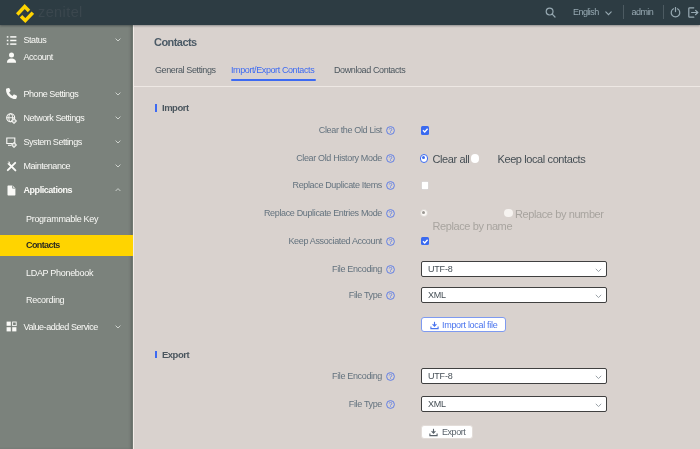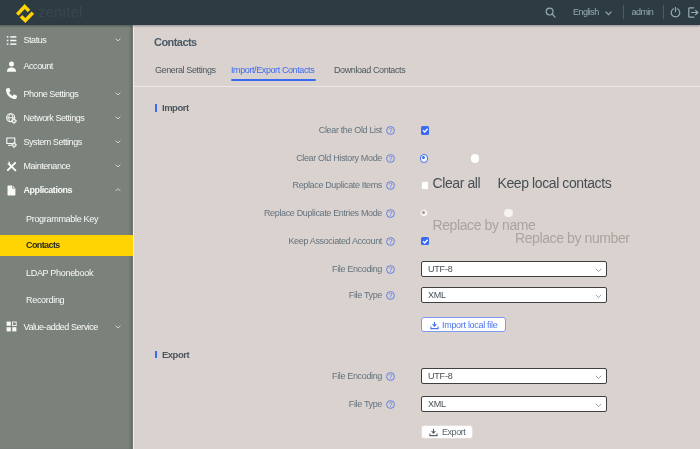--- a/index.html
+++ b/index.html
@@ -31,21 +31,21 @@
   .tab { position:absolute; top:63px; height:15px; line-height:15px; font-size:9px; letter-spacing:-0.4px; color:#4b565e; white-space:nowrap; }
   #tab2 { color:#3d6af2;text-align:center; }
   #tabline { position:absolute; left:231px; top:78.6px; width:85px; height:2.2px; border-radius:2px; background:#3d6af2; }
   #tabsep { position:absolute; left:133px; top:86px; width:567px; height:1.2px; background:#eee8e4; }
 
   .sechead { position:absolute; left:162px; font-size:9.5px; letter-spacing:-0.5px; font-weight:bold; color:#4b565e; }
   .secbar { position:absolute; left:154.5px; width:2px; height:7.5px; background:#3d6af2; }
 
   .lbl { position:absolute; width:240px; text-align:right; font-size:9px; letter-spacing:-0.35px; color:#63727e; white-space:nowrap; }
   .q { position:absolute; width:9px; height:9px; }
-  .opt { position:absolute; font-size:14px; letter-spacing:-0.4px; color:#464f55; white-space:nowrap;margin-top:22px; }
+  .opt { position:absolute; font-size:11px; letter-spacing:-0.4px; color:#464f55; white-space:nowrap; }
   .opt.dis { color:#a8a49f; }
 
   .cb { position:absolute; width:8.5px; height:8.5px; border-radius:1.5px; }
   .cb.on { background:#3a6af0; }
   .cb.off { background:#fff; box-shadow:inset 0 0 0 0.8px rgba(120,110,105,0.35); }
   .cb svg { position:absolute; left:0; top:0; display:block; }
   .radio { position:absolute; width:8.5px; height:8.5px; border-radius:50%; background:#fff; }
   .radio.rsel { border:1.3px solid #3a6af0; }
   .radio.rsel::after { content:""; position:absolute; left:1.45px; top:1.45px; width:3px; height:3px; border-radius:50%; background:#3a6af0; }
   .radio.dissel { border:1.2px solid #ddd9d5; background:#fbf8f5; }
@@ -106,21 +106,21 @@
             <line x1="4.2" y1="5.5" x2="10.4" y2="5.5"></line>
           <line x1="0.8" y1="9.1" x2="2.4" y2="9.1"></line>
             <line x1="4.2" y1="9.1" x2="10.4" y2="9.1"></line>
         </g>
       </svg>
       <span class="t">Status</span>
       <svg class="ch" width="6" height="4" viewBox="0 0 6 4">
           <polyline points="0.6,0.6 3,3 5.4,0.6" fill="none" stroke="#cdd2cd" stroke-width="1"></polyline>
         </svg>
     </div>
-    <div class="nav" style="top:31px;">
+    <div class="nav" style="top:22px;">
       <svg class="ic" width="11" height="11" viewBox="0 0 11 11">
         <circle cx="5.5" cy="3.1" r="2.5" fill="#fafaf7"></circle>
         <path d="M0.9,10.8 C0.9,7.6 3.2,6.4 5.5,6.4 C7.8,6.4 10.1,7.6 10.1,10.8 Z" fill="#fafaf7"></path>
       </svg>
       <span class="t">Account</span>
     </div>
     <div class="nav" style="top:58.5px;">
       <svg class="ic" width="11" height="11" viewBox="0 0 512 512">
         <path fill="#fafaf7" d="M164.9 24.6c-7.7-18.6-28-28.5-47.4-23.2l-88 24C12.1 30.2 0 46 0 64C0 311.4 200.6 512 448 512c18 0 33.8-12.1 38.6-29.5l24-88c5.3-19.4-4.6-39.7-23.2-47.4l-96-40c-16.3-6.8-35.2-2.1-46.3 11.6L304.7 368C234.3 334.7 177.3 277.7 144 207.3L193.3 167c13.7-11.2 18.4-30 11.6-46.3l-40-96z"></path>
       </svg>
@@ -251,21 +251,21 @@
     <text x="4.5" y="6.7" font-size="7.2" fill="#5576e8" text-anchor="middle" font-family="Liberation Sans">?</text>
   </svg>
   <div class="cb off" style="left:420.5px;top:181.2px;"></div>
 
   <div class="lbl" style="left:142px;top:207.5px;">Replace Duplicate Entries Mode</div>
   <svg class="q" style="left:386px;top:208.5px;" viewBox="0 0 9 9">
     <circle cx="4.5" cy="4.5" r="3.9" fill="none" stroke="#5576e8" stroke-width="0.9"></circle>
     <text x="4.5" y="6.7" font-size="7.2" fill="#5576e8" text-anchor="middle" font-family="Liberation Sans">?</text>
   </svg>
   <div class="radio dissel" style="left:419.5px;top:208.5px;"></div>
-  <div class="opt dis" style="left:432.5px;top:195px;">Replace by name</div>
+  <div class="opt dis" style="left:432.5px;top:220px;">Replace by name</div>
   <div class="radio disoff" style="left:504px;top:208.5px;"></div>
   <div class="opt dis" style="left:515px;top:207.5px;">Replace by number</div>
 
   <div class="lbl" style="left:142px;top:235.5px;">Keep Associated Account</div>
   <svg class="q" style="left:386px;top:236.5px;" viewBox="0 0 9 9">
     <circle cx="4.5" cy="4.5" r="3.9" fill="none" stroke="#5576e8" stroke-width="0.9"></circle>
     <text x="4.5" y="6.7" font-size="7.2" fill="#5576e8" text-anchor="middle" font-family="Liberation Sans">?</text>
   </svg>
   <div class="cb on" style="left:420.5px;top:236.7px;">
     <svg width="8.5" height="8.5" viewBox="0 0 8.5 8.5">

